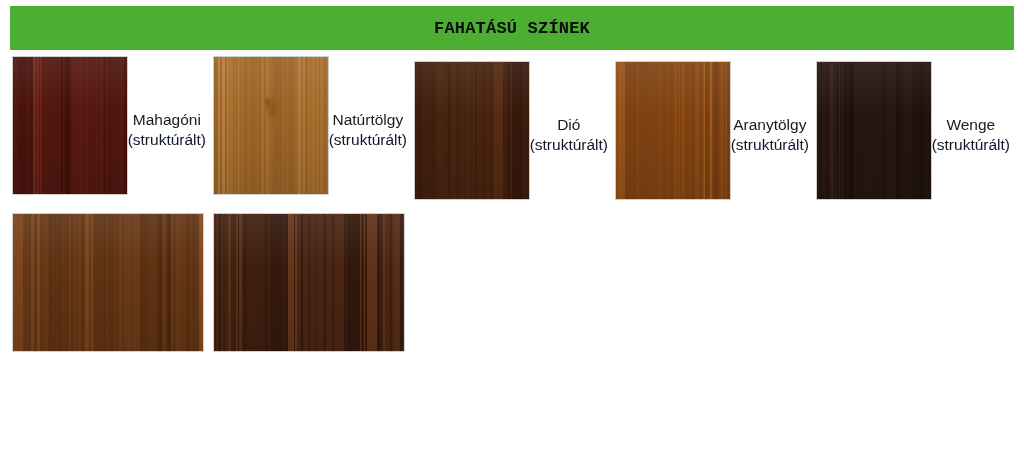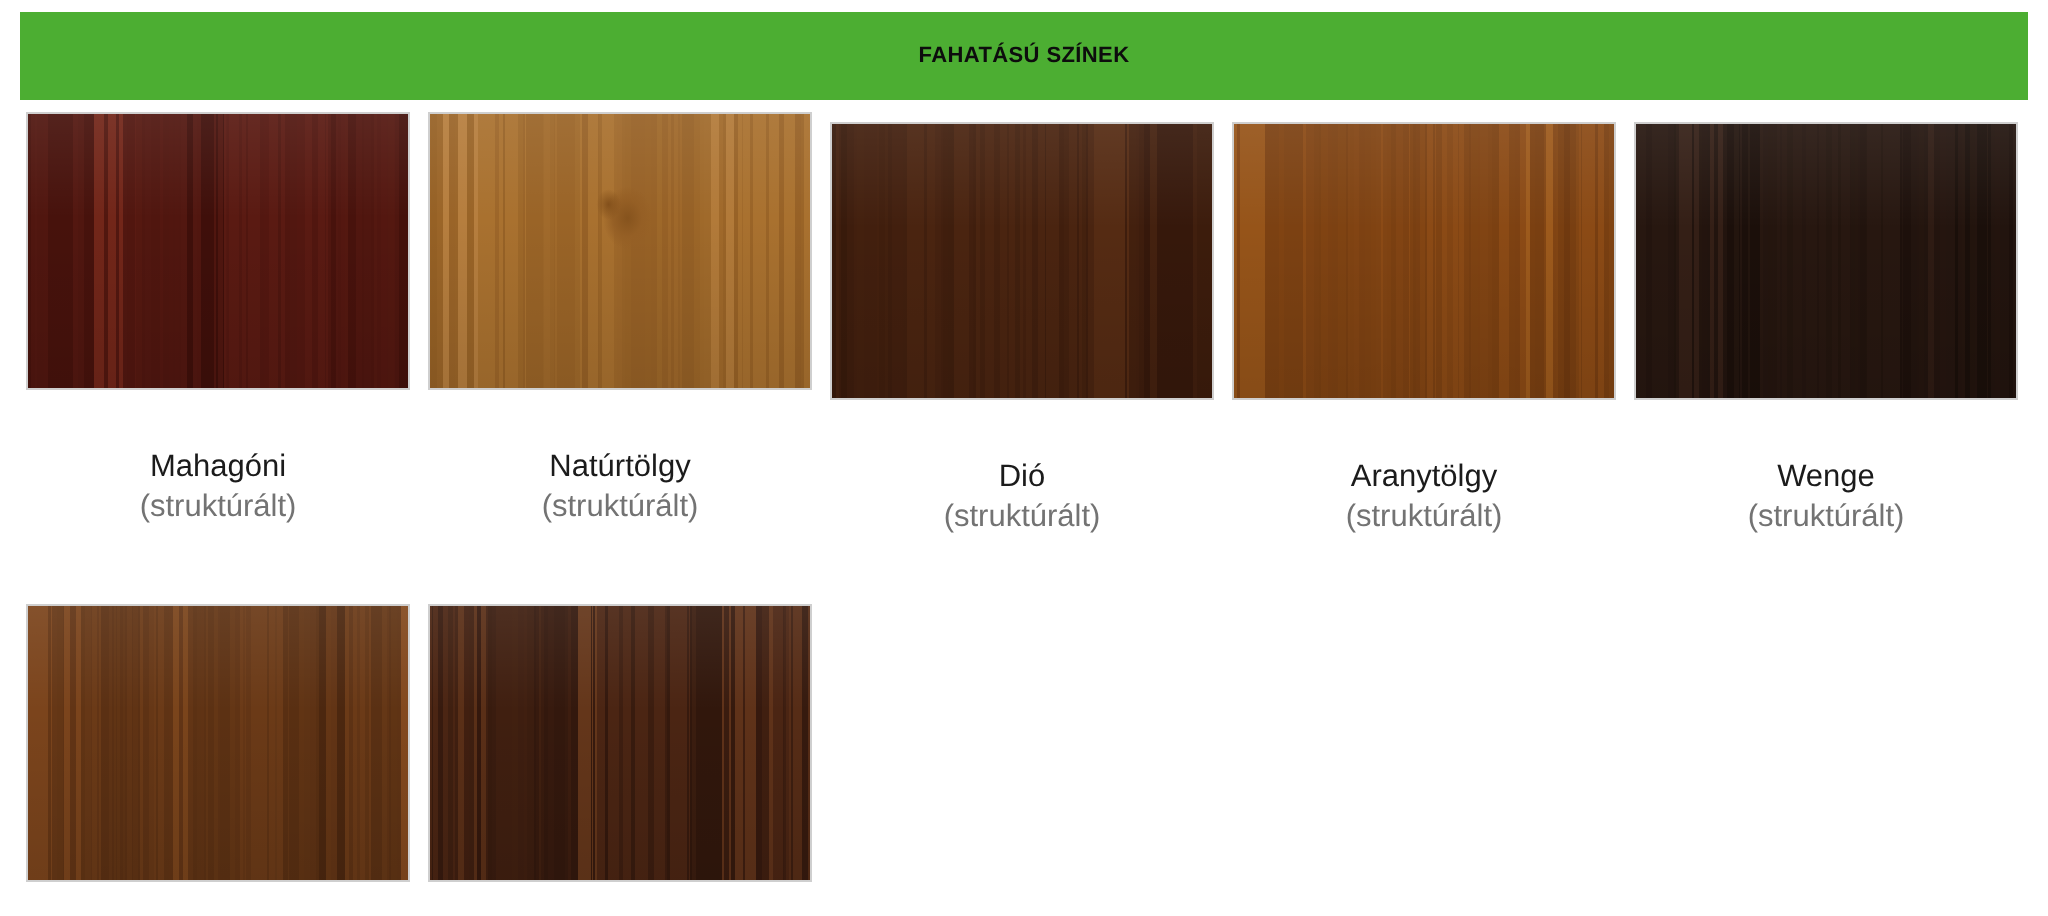--- a/index.html
+++ b/index.html
@@ -21,46 +21,46 @@
     left: 10px;
     top: 6px;
     width: 1004px;
     height: 44px;
     background: #4CAE32;
     display: flex;
     align-items: center;
     justify-content: center;
   }
   .header-title {
-    font-size: 11px;
+    font-size: 17px;
     font-weight: bold;
     color: #0d0d0d;
     letter-spacing: 0.2px;
-    font-family: Liberation Sans, sans-serif;
+    font-family: Liberation Mono, monospace;
   }
 
   
   .swatch-grid {
     position: absolute;
     left: 0;
     top: 56px;
     width: 1024px;
   }
   .swatch-row {
     display: flex;
     align-items: flex-start;
   }
   .swatch-row.row-1 { padding-left: 12px; }
   .swatch-row.row-2 { padding-left: 12px; margin-top: 13px; }
 
   .swatch-cell {
     width: 194px;
     margin-right: 7px;
     display: flex;
-    flex-direction: column;
+    flex-direction: row;
     align-items: center;
   }
   .swatch-cell.offset-down { padding-top: 5px; justify-content: space-between; }
 
   .swatch-chip {
     width: 192px;
     height: 139px;
     border: 1px solid #cfcfcf;
     box-sizing: border-box;
     position: relative;
@@ -77,21 +77,21 @@
     font-size: 15.5px;
     line-height: 20px;
     color: #1b1b1b;
     font-family: "Liberation Sans", sans-serif;
     white-space: pre-line;
   }
   .swatch-sub {
     display: block;
     font-size: 15.5px;
     line-height: 20px;
-    color: #737373;
+    color: #0f172a;
   }
 </style>
 </head>
 <body>
 
 <div class="header-bar">
   <div class="header-title">FAHATÁSÚ SZÍNEK</div>
 </div>
 
 <div class="swatch-grid">

